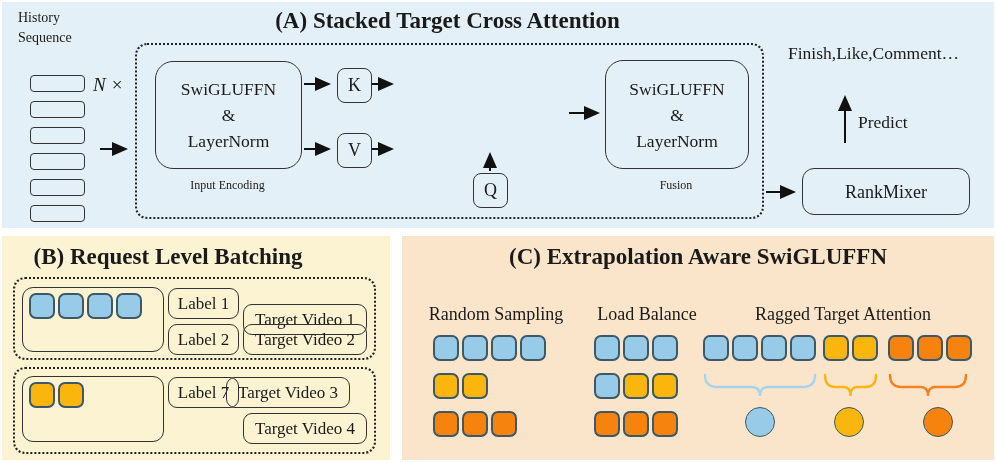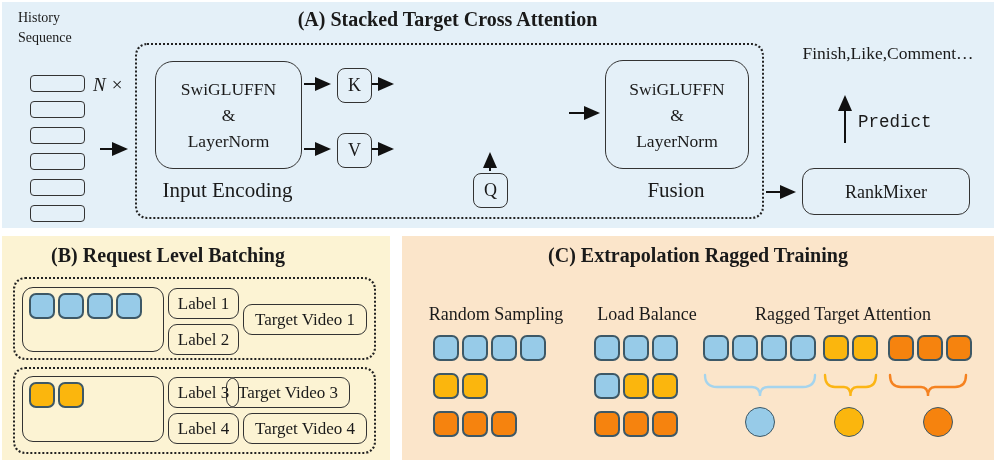--- a/index.html
+++ b/index.html
@@ -3,37 +3,37 @@
 <meta charset="utf-8">
 <style>
   html,body{margin:0;padding:0;background:#ffffff;}
   .canvas{position:relative;width:996px;height:462px;background:#ffffff;
     font-family:"Liberation Serif", serif;color:#1a1a1a;overflow:hidden;}
   .panel{position:absolute;}
   .panel-a{left:2px;top:2px;width:992px;height:226px;background:#E4F0F8;}
   .panel-b{left:2px;top:236px;width:388px;height:224px;background:#FCF3D3;}
   .panel-c{left:402px;top:236px;width:592px;height:224px;background:#FBE5CA;}
   .layer{position:absolute;left:0;top:0;pointer-events:none;}
-  .title{position:absolute;font-weight:700;font-size:20px;text-align:center;white-space:nowrap;}
+  .title{position:absolute;font-weight:700;font-size:23px;text-align:center;white-space:nowrap;}
   .pre{white-space:pre-line;}
   .node{position:absolute;border:1.7px solid #333;border-radius:18px;background:transparent;
     display:flex;align-items:center;justify-content:center;text-align:center;
     font-size:17.5px;line-height:26px;}
   .small-node{position:absolute;width:33px;height:33px;border:1.7px solid #333;border-radius:8px;
     display:flex;align-items:center;justify-content:center;font-size:18px;background:transparent;}
-  .sub-label{position:absolute;text-align:center;font-size:21px;white-space:nowrap;}
+  .sub-label{position:absolute;text-align:center;font-size:12px;white-space:nowrap;}
   .dotted-box{position:absolute;border:2.5px dotted #222;border-radius:12px;background:transparent;}
   .history-label{position:absolute;left:16px;top:6px;font-size:14px;line-height:1.45;}
   .history-stack{position:absolute;left:28px;top:73px;display:flex;flex-direction:column;gap:9px;}
   .htoken{width:53px;height:15px;border:1.6px solid #333;border-radius:4px;background:transparent;}
   .n-times{position:absolute;left:91px;top:72px;font-size:19px;white-space:nowrap;}
   .n-times .n{font-style:italic;margin-right:6px;}
-  .output-text{position:absolute;left:786px;top:41px;width:200px;text-align:center;
+  .output-text{position:absolute;left:786px;top:41px;width:200px;text-align:left;
     font-size:17.5px;white-space:nowrap;}
-  .predict-label{position:absolute;left:856px;top:110px;font-size:17.5px;font-family:Liberation Mono, monospace;}
+  .predict-label{position:absolute;left:856px;top:110px;font-size:17.5px;}
   .pill{position:absolute;border:1.7px solid #333;border-radius:9px;background:transparent;
     display:flex;align-items:center;justify-content:center;font-size:17px;white-space:nowrap;}
   .b-inner{position:absolute;border:1.7px solid #333;border-radius:11px;background:transparent;}
   .sq-row{position:absolute;display:flex;gap:3px;}
   .sq{width:26px;height:26px;border:2px solid #3D5866;border-radius:7px;box-sizing:border-box;}
   .circle{width:30px;height:30px;border:1.7px solid #3D5866;border-radius:50%;box-sizing:border-box;}
   .circle-row{position:absolute;display:flex;}
   .blue{background:#97CBE8;}
   .yellow{background:#FBB60D;}
   .orange{background:#F6830E;}
@@ -113,35 +113,35 @@
     <div class="b-inner" style="left:20px;top:51px;width:140px;height:63px;"></div>
     <div class="sq-row" style="left:27px;top:57px;">
         <div class="sq blue"></div>
         <div class="sq blue"></div>
         <div class="sq blue"></div>
         <div class="sq blue"></div>
       </div>
     <div class="pill" style="left:166px;top:52px;width:69px;height:29px;">Label 1</div>
     <div class="pill" style="left:241px;top:52px;width:122px;height:29px;margin-top:16px;">Target Video 1</div>
     <div class="pill" style="left:166px;top:88px;width:69px;height:29px;">Label 2</div>
+    <div class="pill" style="left:241px;top:88px;width:122px;height:29px;">Target Video 2</div>
 
     <div class="dotted-box" style="left:11px;top:131px;width:359px;height:83px;"></div>
     <div class="b-inner" style="left:20px;top:140px;width:140px;height:64px;"></div>
     <div class="sq-row" style="left:27px;top:146px;">
         <div class="sq yellow"></div>
         <div class="sq yellow"></div>
       </div>
-    <div class="pill" style="left:166px;top:141px;width:69px;height:29px;">Label 3</div>
+    <div class="pill" style="left:166px;top:141px;width:69px;height:29px;">Label 7</div>
     <div class="pill" style="left:224px;top:141px;width:122px;height:29px;">Target Video 3</div>
-    <div class="pill" style="left:166px;top:177px;width:69px;height:29px;">Label 4</div>
     <div class="pill" style="left:241px;top:177px;width:122px;height:29px;">Target Video 4</div>
   </section>
 
   <section class="panel panel-c">
-    <div class="title" style="left:0;top:8px;width:592px;">(C) Extrapolation Ragged Training</div>
+    <div class="title" style="left:0;top:8px;width:592px;">(C) Extrapolation Aware SwiGLUFFN</div>
 
     <div class="col-label" style="left:14px;top:56px;width:160px;">Random Sampling</div>
     <div class="col-label" style="left:165px;top:56px;width:160px;">Load Balance</div>
     <div class="col-label" style="left:341px;top:56px;width:200px;">Ragged Target Attention</div>
 
     <div class="sq-row" style="left:31px;top:99px;">
         <div class="sq blue"></div>
         <div class="sq blue"></div>
         <div class="sq blue"></div>
         <div class="sq blue"></div>

